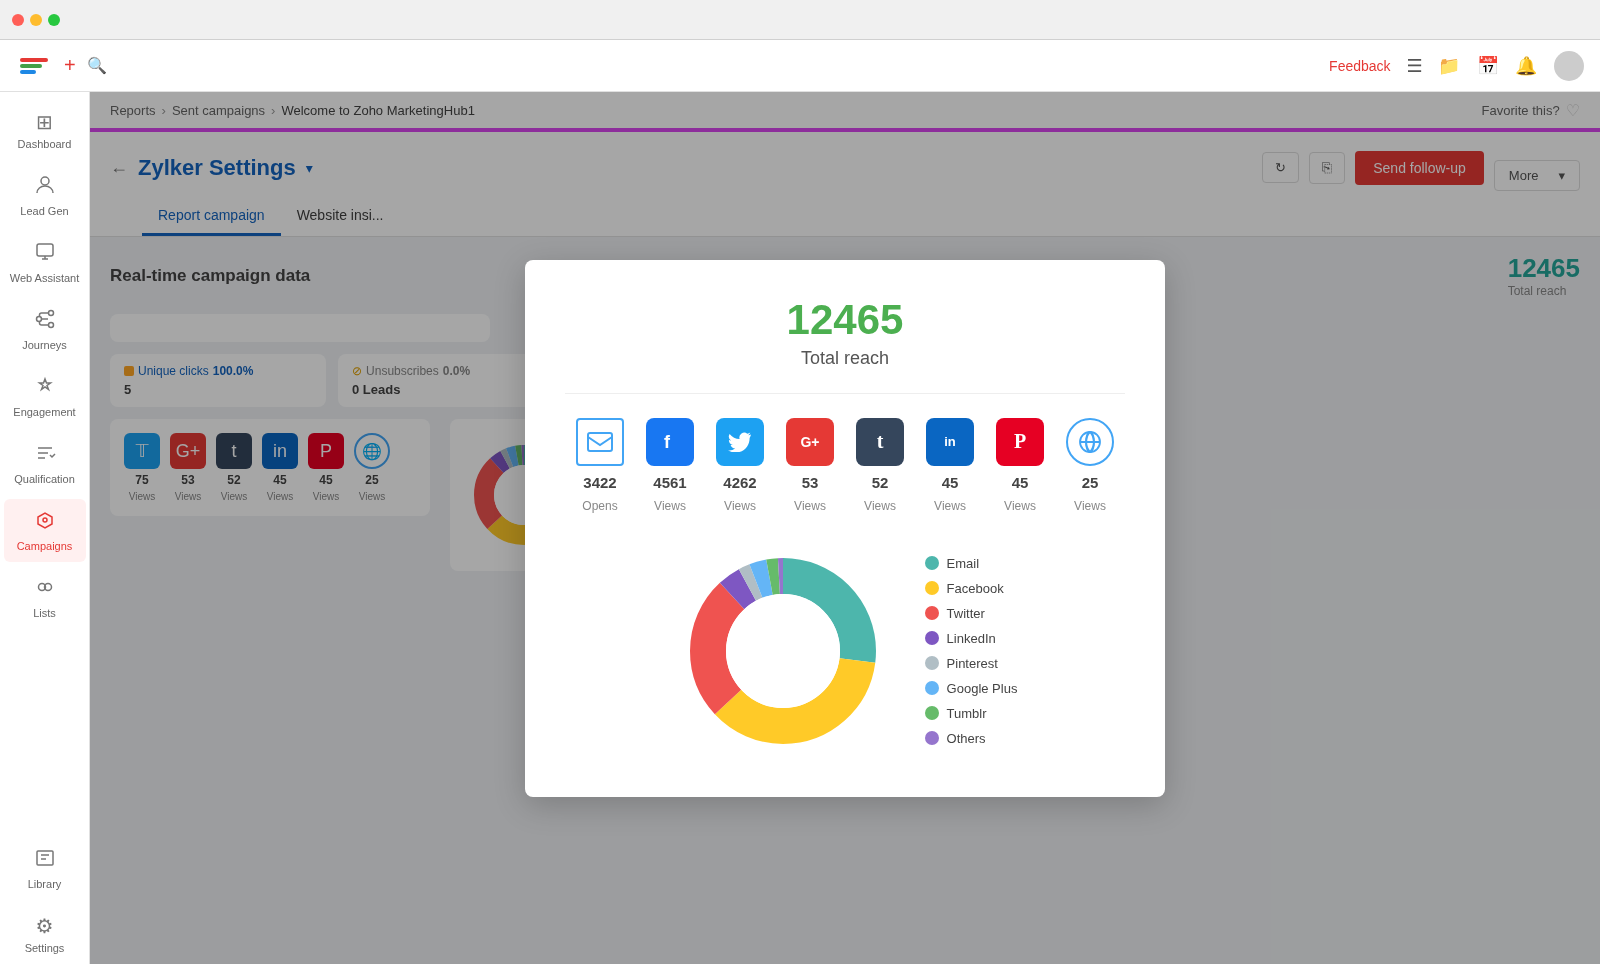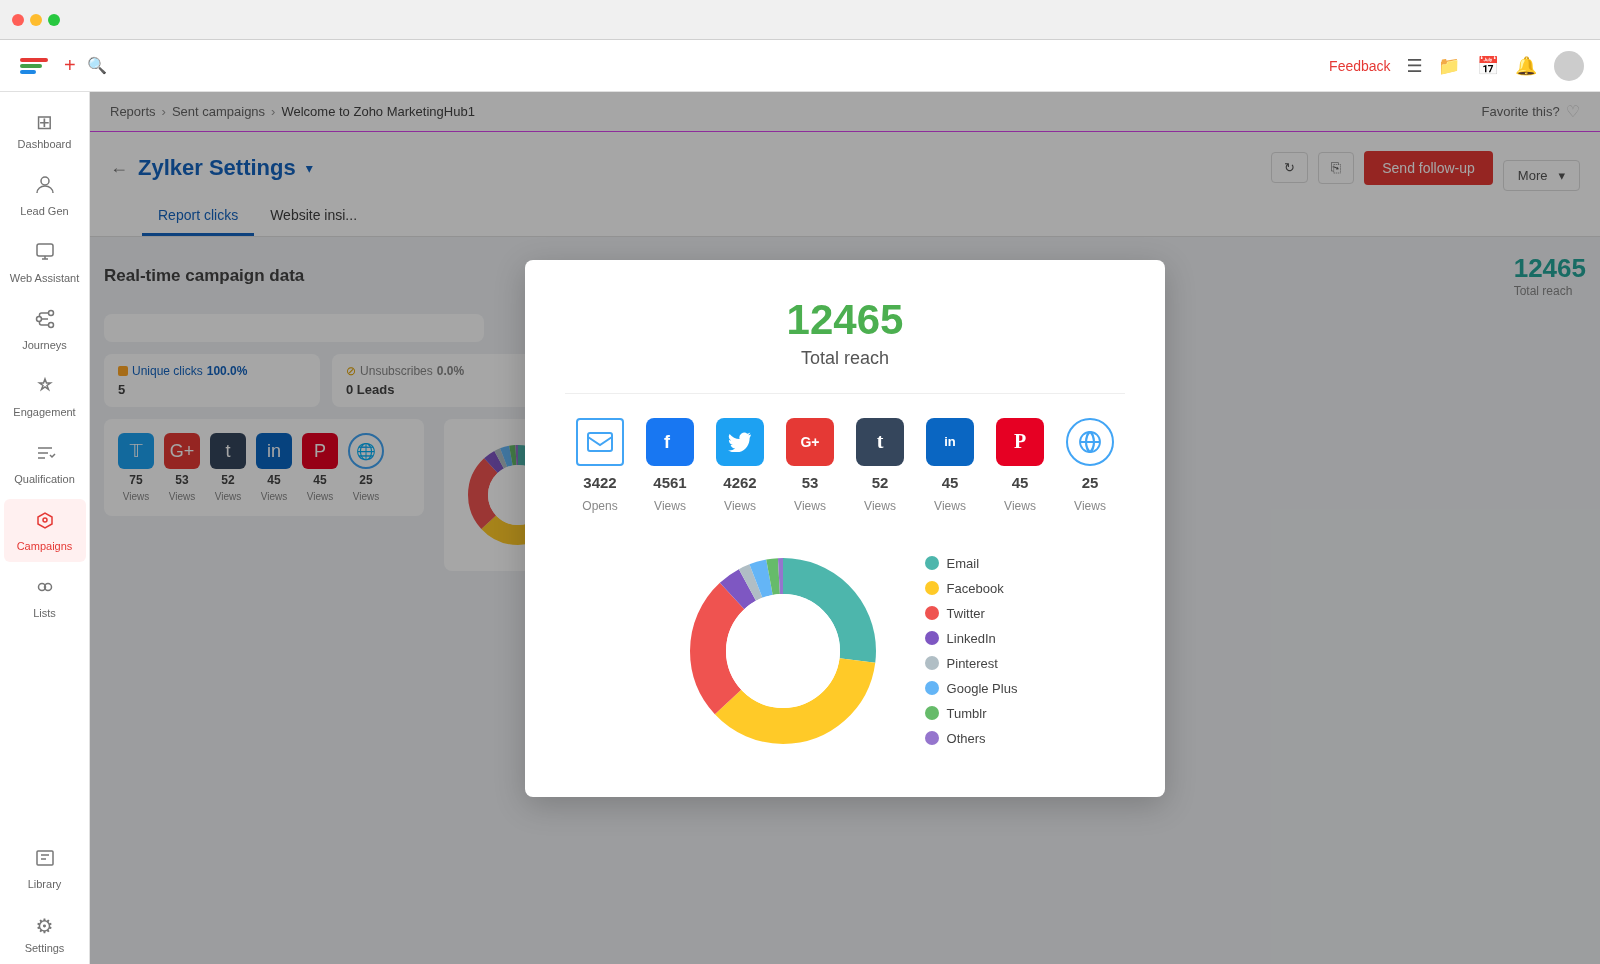--- a/index.html
+++ b/index.html
@@ -33,37 +33,37 @@
     .sidebar-item.active { background: #fff0f0; }
     .sidebar-icon { font-size: 20px; color: #777; }
     .sidebar-item.active .sidebar-icon { color: #e53935; }
     .sidebar-label { font-size: 11px; color: #666; text-align: center; }
     .sidebar-item.active .sidebar-label { color: #e53935; }
 
     
     .content { flex: 1; background: #f0f2f5; overflow: hidden; position: relative; }
 
     
-    .breadcrumb-bar { height: 40px; background: #fff; display: flex; align-items: center; padding: 0 20px; gap: 6px; border-bottom: 1px solid #d946ef; justify-content: space-between; }
+    .breadcrumb-bar { height: 40px; background: #fff; display: flex; align-items: center; padding: 0 20px; gap: 6px; border-bottom: 4px solid #d946ef; justify-content: space-between; }
     .breadcrumb { display: flex; align-items: center; gap: 6px; font-size: 13px; color: #666; }
     .breadcrumb-sep { color: #999; }
     .breadcrumb-current { color: #444; }
     .favorite { display: flex; align-items: center; gap: 6px; font-size: 13px; color: #666; cursor: pointer; }
     .heart { color: #ccc; font-size: 16px; }
 
     
     .campaign-header { background: #fff; padding: 12px 20px 0; border-bottom: 1px solid #e0e0e0; }
     .campaign-title-row { display: flex; align-items: center; gap: 10px; margin-bottom: 6px; }
     .back-btn { color: #777; font-size: 18px; cursor: pointer; }
     .campaign-title { font-size: 22px; font-weight: 600; color: #1565c0; }
     .dropdown-arrow { color: #1565c0; font-size: 14px; cursor: pointer; }
     .campaign-actions { display: flex; gap: 10px; margin-left: auto; align-items: center; }
     .action-btn { background: none; border: 1px solid #ddd; border-radius: 4px; padding: 7px 12px; cursor: pointer; color: #555; font-size: 13px; display: flex; align-items: center; gap: 4px; }
     .send-followup-btn { background: #e53935; color: #fff; border: none; border-radius: 4px; padding: 9px 18px; cursor: pointer; font-size: 14px; font-weight: 500; }
-    .more-btn { background: none; border: 1px solid #ddd; border-radius: 4px; padding: 7px 14px; cursor: pointer; color: #555; font-size: 13px; display: flex; align-items: center; gap: 11px; margin-top: 16px; }
+    .more-btn { background: none; border: 1px solid #ddd; border-radius: 4px; padding: 7px 14px; cursor: pointer; color: #555; font-size: 13px; display: flex; align-items: center; gap: 20px; margin-top: 16px; }
     .campaign-status { font-size: 12px; color: #777; display: flex; align-items: center; gap: 6px; padding-bottom: 8px; padding-left: 32px; }
     .status-dot { width: 10px; height: 10px; border-radius: 2px; background: #4caf50; display: inline-block; }
     .campaign-tabs { display: flex; gap: 0; padding-left: 32px; }
     .tab { padding: 10px 16px; font-size: 14px; color: #404040; cursor: pointer; border-bottom: 3px solid transparent; }
     .tab.active { color: #1565c0; border-bottom: 3px solid #1565c0; }
     .section-title { font-size: 17px; font-weight: 600; color: #444; }
 
     
     .progress-item { margin-bottom: 14px; }
     .progress-label { display: flex; align-items: center; gap: 6px; font-size: 13px; margin-bottom: 6px; }
@@ -95,21 +95,21 @@
     .social-count { font-size: 15px; font-weight: 600; color: #444; }
     .social-label { font-size: 12px; color: #888; }
 
     
     .modal-chart-area { display: flex; align-items: center; gap: 32px; justify-content: center; }
     .modal-legend { display: flex; flex-direction: column; gap: 10px; }
     .modal-legend-item { display: flex; align-items: center; gap: 8px; font-size: 13px; color: #444; }
     .modal-legend-dot { width: 14px; height: 14px; border-radius: 50%; flex-shrink: 0; }
 
     
-    .bg-content { padding: 16px 14px; }
+    .bg-content { padding: 16px 20px; }
     .bg-header { display: flex; justify-content: space-between; align-items: center; margin-bottom: 16px; }
     .bg-reach-num { font-size: 26px; font-weight: 700; color: #26a69a; }
     .bg-reach-label { font-size: 12px; color: #888; }
   </style>
 </head>
 <body>
 
 <div class="titlebar">
   <div class="titlebar-dots">
     <div class="dot dot-red"></div>
@@ -257,21 +257,21 @@
             <span>⎘</span>
           </button>
           <button class="send-followup-btn">Send follow-up</button>
           <button class="more-btn">
             <span>More</span>
             <span>▾</span>
           </button>
         </div>
       </div>
       <div class="campaign-tabs">
-        <div class="tab active">Report clicks</div>
+        <div class="tab active">Report campaign</div>
         <div class="tab">Website insi...</div>
       </div>
     </div>
 
     <div class="bg-content">
       <div class="bg-header">
         <span class="section-title">Real-time campaign data</span>
         <div style="display:flex; gap:20px; align-items:flex-start;">
           <div>
             <div class="bg-reach-num">12465</div>

